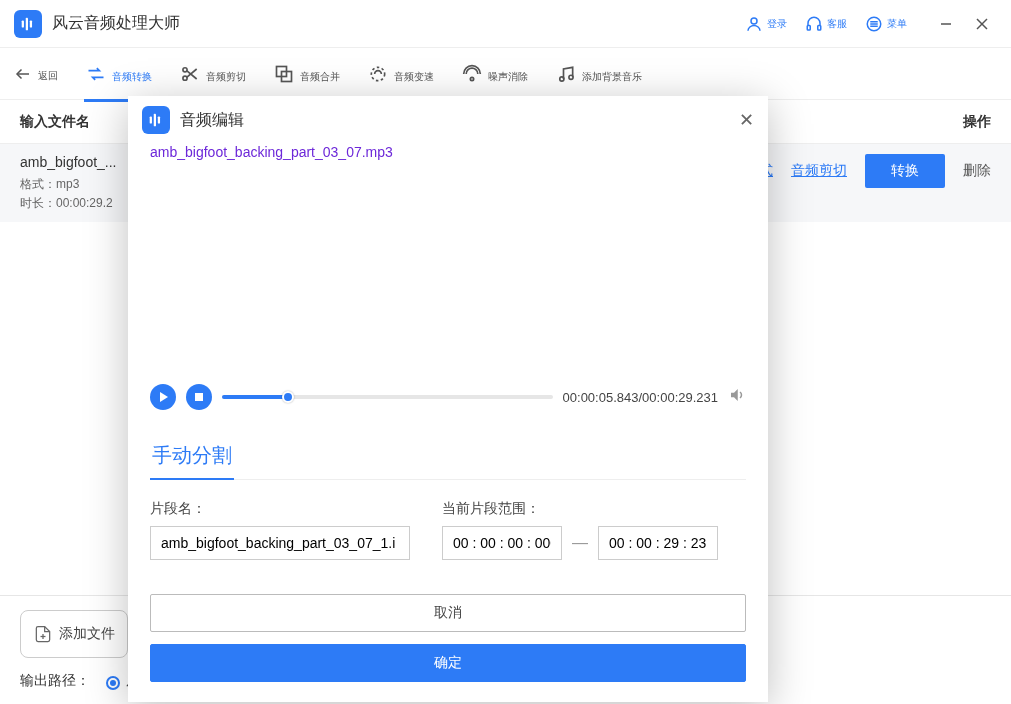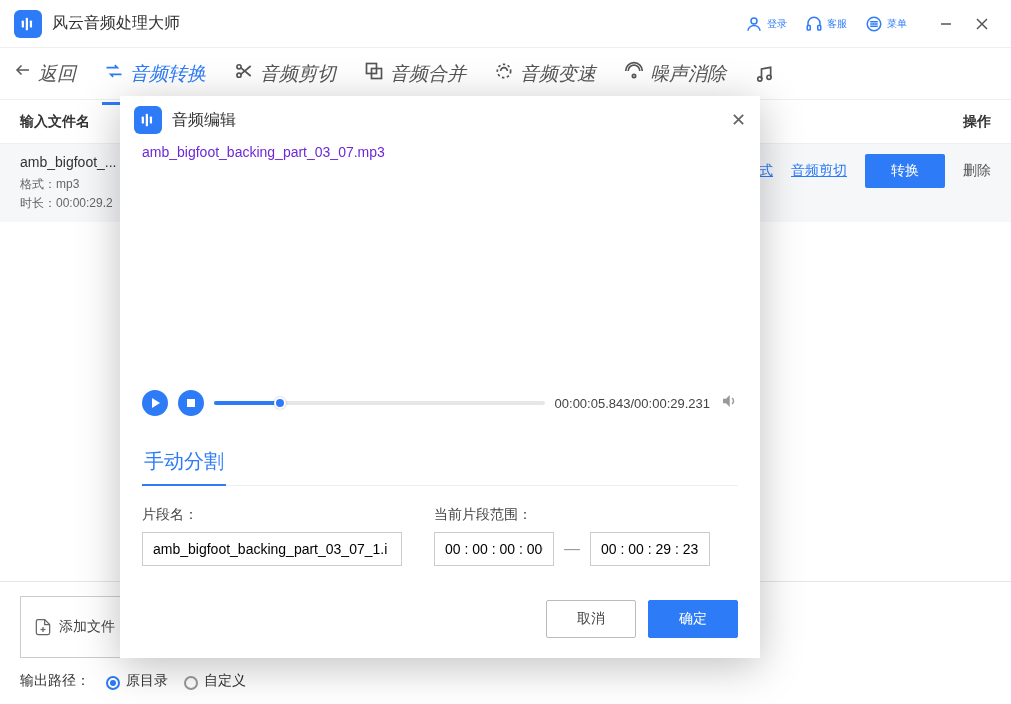--- a/index.html
+++ b/index.html
@@ -10,21 +10,21 @@
 .app-logo { width: 28px; height: 28px; border-radius: 6px; background: #2d7bf6; display: flex; align-items: center; justify-content: center; margin-right: 10px; }
 .app-logo svg { width: 18px; height: 18px; }
 .app-title { font-size: 16px; color: #333; font-weight: 500; }
 .tb-spacer { flex: 1; }
 .tb-link { display: flex; align-items: center; color: #2d7bf6; font-size: 10px; margin-right: 18px; cursor: pointer; }
 .tb-link svg { margin-right: 4px; }
 .tb-icon { width: 30px; height: 30px; display: flex; align-items: center; justify-content: center; color: #555; cursor: pointer; margin-left: 6px; }
 
 
 .toolbar { height: 52px; display: flex; align-items: center; padding: 0 12px; border-bottom: 1px solid #eee; }
-.tool-item { display: flex; align-items: flex-start; color: #555; font-size: 19px; margin-right: 24px; cursor: pointer; padding: 4px 2px; position: relative; font-style: italic; }
+.tool-item { display: flex; align-items: flex-end; color: #555; font-size: 10px; margin-right: 24px; cursor: pointer; padding: 4px 2px; position: relative; }
 .tool-item svg { margin-right: 6px; }
 .tool-item.back { color: #555; }
 .tool-item.active { color: #2d7bf6; }
 .tool-item.active::after { content: ""; position: absolute; left: 0; right: 0; bottom: -14px; height: 3px; background: #2d7bf6; }
 
 
 .table-header { height: 44px; display: flex; align-items: center; padding: 0 20px; font-size: 14px; font-weight: 600; color: #333; border-bottom: 1px solid #eee; }
 .th-name { width: 320px; }
 .th-ops { margin-left: auto; }
 
@@ -33,63 +33,63 @@
 .file-meta .fname { font-size: 14px; margin-bottom: 6px; }
 .file-meta .sub { color: #666; font-size: 12px; margin-top: 2px; }
 .file-ops { margin-left: auto; display: flex; align-items: center; gap: 18px; }
 .file-ops .link { color: #2d7bf6; font-size: 14px; cursor: pointer; text-decoration: underline; }
 .btn-convert { background: #2d7bf6; color: #fff; border: none; font-size: 14px; padding: 8px 26px; border-radius: 2px; cursor: pointer; }
 .link-del { color: #555; font-size: 14px; cursor: pointer; }
 
 
 .bottom-bar { position: absolute; left: 0; right: 0; bottom: 0; padding: 14px 20px; border-top: 1px solid #e6e6e6; background: #fff; }
 .bottom-row1 { display: flex; align-items: center; margin-bottom: 14px; }
-.add-file-btn { display: flex; align-items: center; border: 1px solid #ccc; padding: 20px 12px; font-size: 14px; color: #444; cursor: pointer; margin-right: 16px; border-radius: 0; }
+.add-file-btn { display: flex; align-items: center; border: 1px solid #ccc; padding: 13px 12px; font-size: 14px; color: #444; cursor: pointer; margin-right: 16px; border-radius: 8px; }
 .add-file-btn svg { margin-right: 6px; }
 .dummy-box { width: 120px; height: 36px; border: 1px solid #ccc; border-radius: 2px; margin-right: 10px; }
 .start-btn { position: absolute; right: 20px; top: -6px; transform: translateY(0); background: #2d7bf6; color: #fff; border: none; font-size: 16px; padding: 14px 34px; border-radius: 2px; cursor: pointer; display: flex; align-items: center; }
 .start-btn svg { margin-right: 8px; }
 .bottom-row2 { display: flex; align-items: center; font-size: 14px; color: #333; }
 .radio { display: inline-flex; align-items: flex-end; margin-left: 16px; cursor: pointer; }
 .radio .dot { width: 14px; height: 14px; border-radius: 50%; border: 2px solid #999; margin-right: 6px; display: inline-block; position: relative; }
 .radio.checked .dot { border-color: #2d7bf6; }
 .radio.checked .dot::after { content: ""; position: absolute; inset: 2px; border-radius: 50%; background: #2d7bf6; }
 
 
-.modal { position: absolute; left: 120px; top: 96px; width: 640px; background: #fff; box-shadow: 0 8px 40px rgba(0,0,0,0.25); z-index: 50; }
+.modal { position: absolute; left: 128px; top: 96px; width: 640px; background: #fff; box-shadow: 0 8px 40px rgba(0,0,0,0.25); z-index: 50; }
 .m-header { display: flex; align-items: center; padding: 10px 14px; }
 .m-header .m-logo { width: 28px; height: 28px; border-radius: 6px; background: #2d7bf6; display: flex; align-items: center; justify-content: center; margin-right: 10px; }
 .m-header .m-title { font-size: 16px; color: #333; }
 .m-close { margin-left: auto; color: #666; cursor: pointer; font-size: 18px; }
 .m-body { padding: 0 22px 20px; }
 .m-filename { font-size: 14px; color: #6d28d9; margin-bottom: 14px; }
 .waveform { height: 200px; display: flex; align-items: center; justify-content: center; }
 .waveform svg { width: 100%; height: 180px; }
 
-.player { display: flex; align-items: center; margin-top: 16px; gap: 10px; }
+.player { display: flex; align-items: center; margin-top: 10px; gap: 10px; }
 .pbtn { width: 26px; height: 26px; border-radius: 50%; background: #2d7bf6; display: flex; align-items: center; justify-content: center; cursor: pointer; color: #fff; }
 .progress { flex: 1; height: 4px; background: #e6e6e6; position: relative; border-radius: 2px; }
 .progress .fill { position: absolute; left: 0; top: 0; bottom: 0; width: 20%; background: #2d7bf6; border-radius: 2px; }
 .progress .thumb { position: absolute; top: 50%; left: 20%; width: 12px; height: 12px; background: #2d7bf6; border-radius: 50%; transform: translate(-50%,-50%); border: 2px solid #fff; box-shadow: 0 0 2px rgba(0,0,0,0.3); }
 .timecode { font-size: 13px; color: #444; white-space: nowrap; }
 .vol { color: #888; }
 
 .tabs2 { display: flex; border-bottom: 1px solid #eee; margin-top: 22px; }
 .tab2 { padding: 10px 2px; font-size: 20px; color: #2d7bf6; position: relative; cursor: pointer; margin-right: 24px; }
 .tab2.active::after { content:""; position: absolute; left:0; right:0; bottom:-1px; height: 2px; background:#2d7bf6; }
 
 .fields { display: flex; gap: 32px; margin-top: 20px; }
 .field { display: flex; flex-direction: column; }
 .field label { font-size: 14px; color: #444; margin-bottom: 8px; }
 .field input { border: 1px solid #ccc; padding: 8px 10px; font-size: 14px; width: 260px; }
 .range { display: flex; align-items: center; gap: 10px; }
 .range input { width: 120px; }
 .range .dash { color: #999; }
 
-.m-footer { display: flex; justify-content: flex-end; gap: 12px; padding: 14px 22px 20px; border-top: 0; }
+.m-footer { display: flex; justify-content: flex-start; gap: 12px; padding: 14px 22px 20px; border-top: 0; flex-direction: column; }
 .btn { padding: 9px 30px; font-size: 14px; border-radius: 2px; cursor: pointer; }
 .btn-outline { background: #fff; border: 1px solid #bbb; color: #444; }
 .btn-primary { background: #2d7bf6; border: 1px solid #2d7bf6; color: #fff; }
 </style>
 </head>
 <body>
 
 <div class="titlebar">
   <div class="app-logo">
     <svg viewBox="0 0 20 20">
@@ -182,20 +182,21 @@
         <circle cx="12" cy="18" r="2"></circle>
       </svg>
     <span>噪声消除</span>
   </div>
   <div class="tool-item">
     <svg width="20" height="20" viewBox="0 0 24 24" fill="none" stroke="#555" stroke-width="2">
         <path d="M9 18V6l11-2v12"></path>
         <circle cx="7" cy="18" r="2.5"></circle>
         <circle cx="18" cy="16" r="2.5"></circle>
       </svg>
+    <span>添加背景音乐</span>
   </div>
 </div>
 
 <div class="table-header">
   <div class="th-name">输入文件名</div>
   <div class="th-ops">操作</div>
 </div>
 
 <div class="file-row">
   <div class="file-meta">

